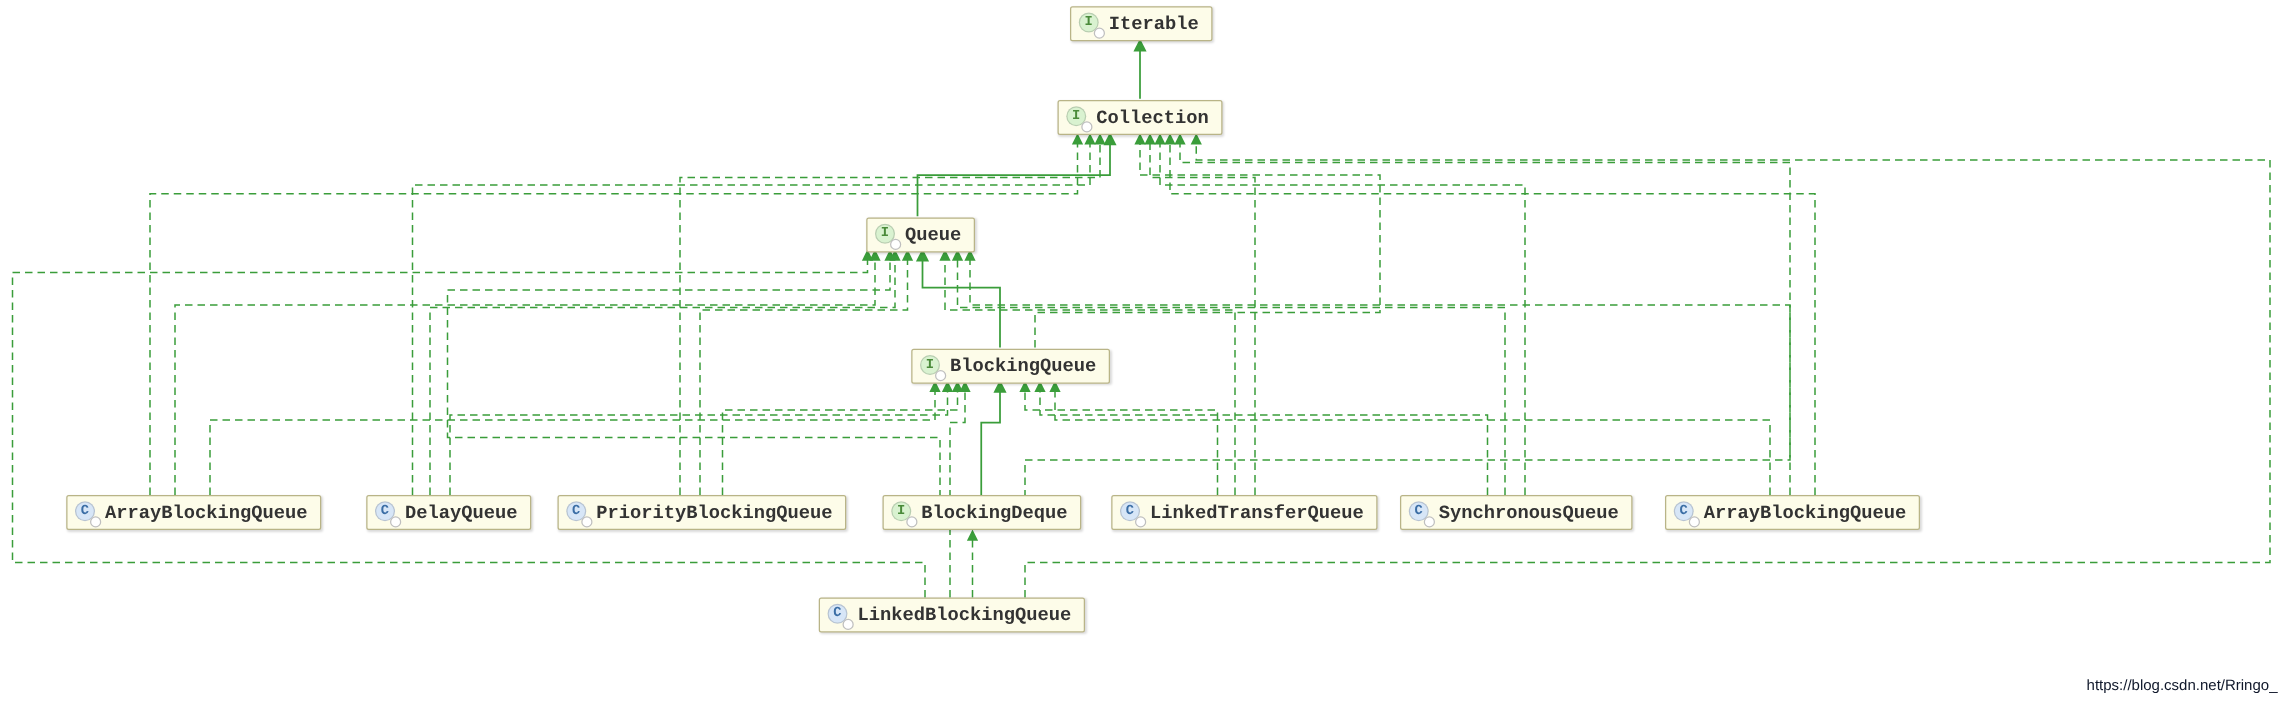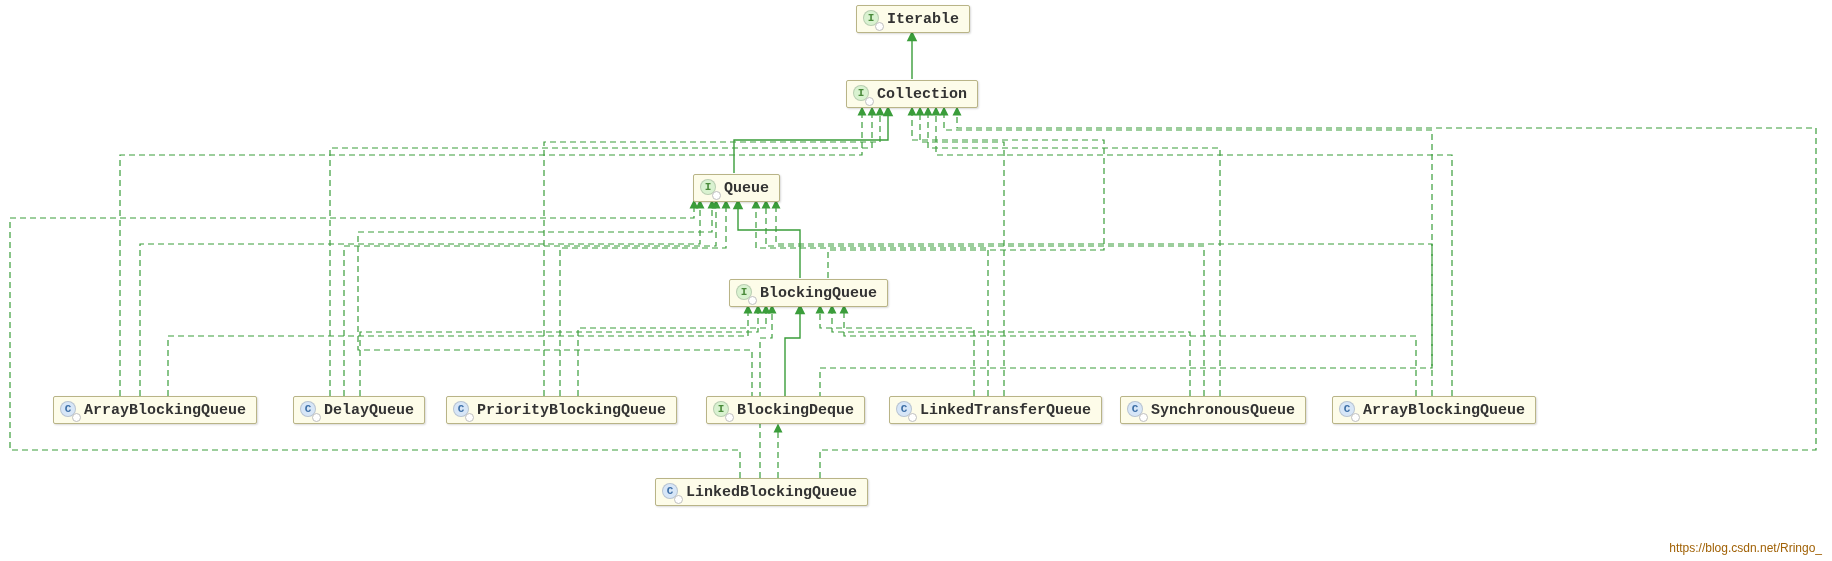--- a/index.html
+++ b/index.html
@@ -85,21 +85,21 @@
   }
   .arrowhead {
     fill: #3a9d3a;
     stroke: none;
   }
   .watermark {
     position: absolute;
     right: 10px;
     bottom: 6px;
     font-size: 12px;
-    color: #a16207;
+    color: #0f172a;
     font-family: Arial, sans-serif;
     font-weight: normal;
   }
 </style>
 </head>
 <body>
 
 <svg class="connectors">
   <defs>
 

